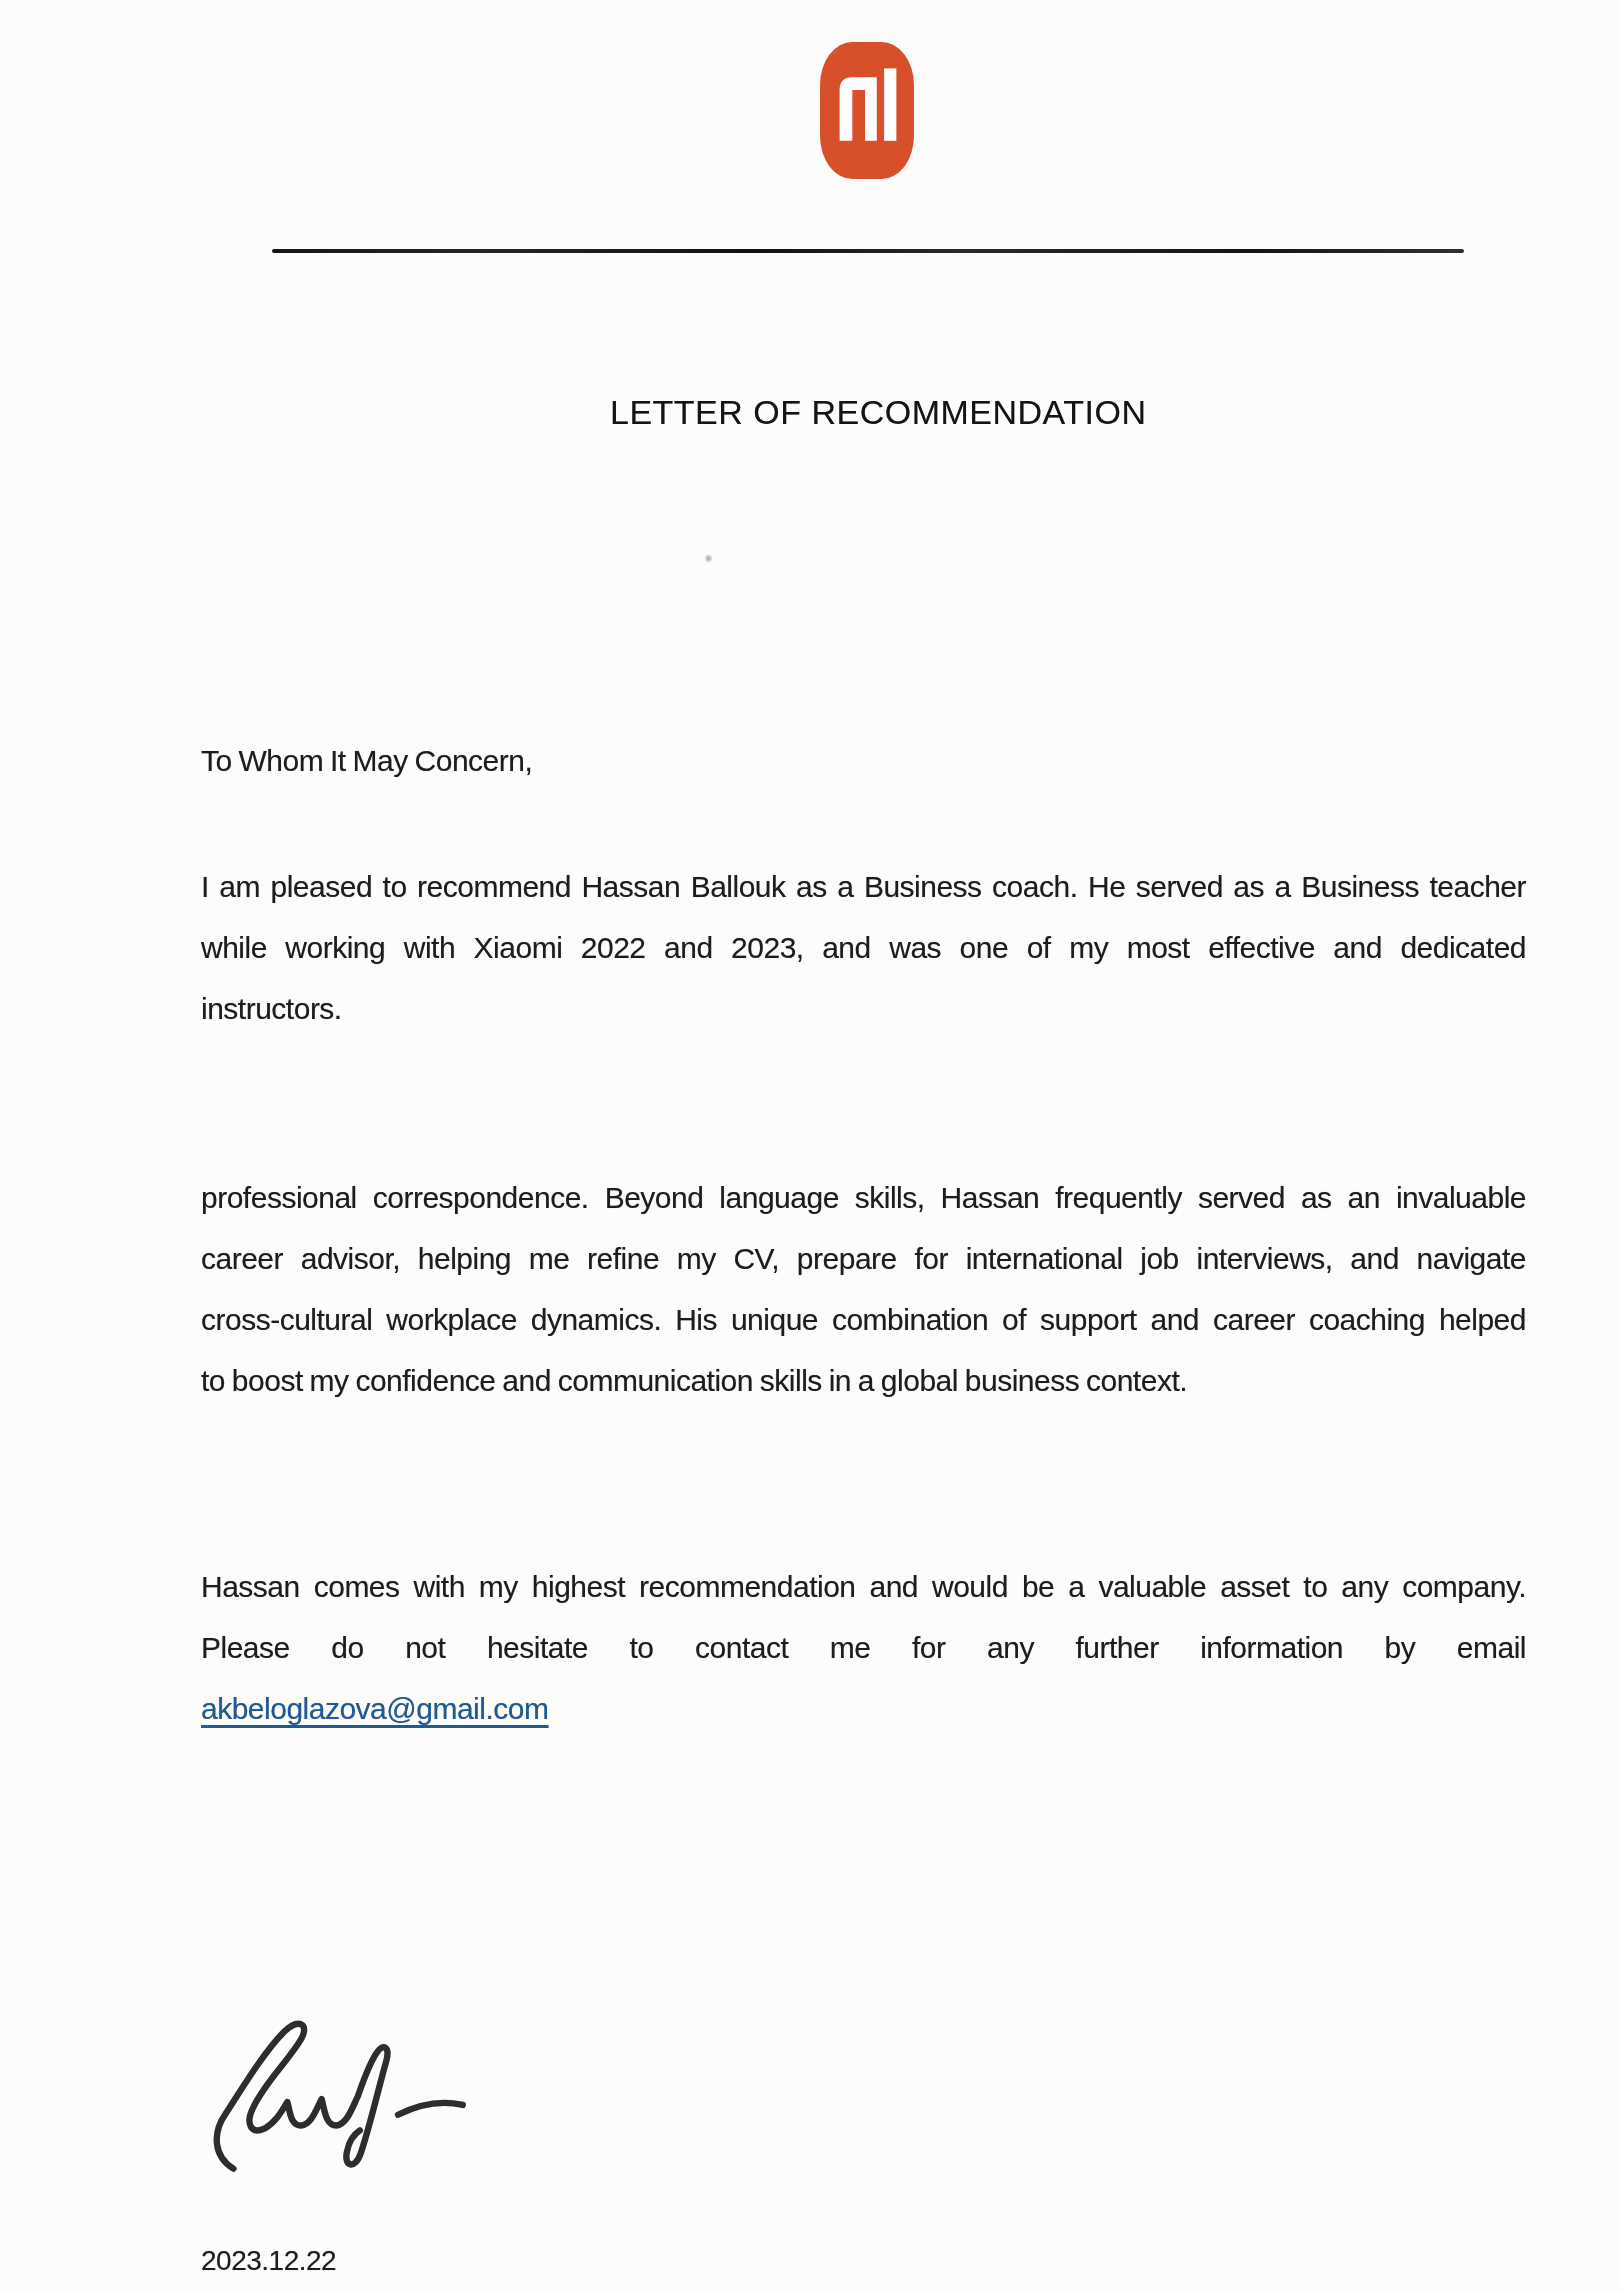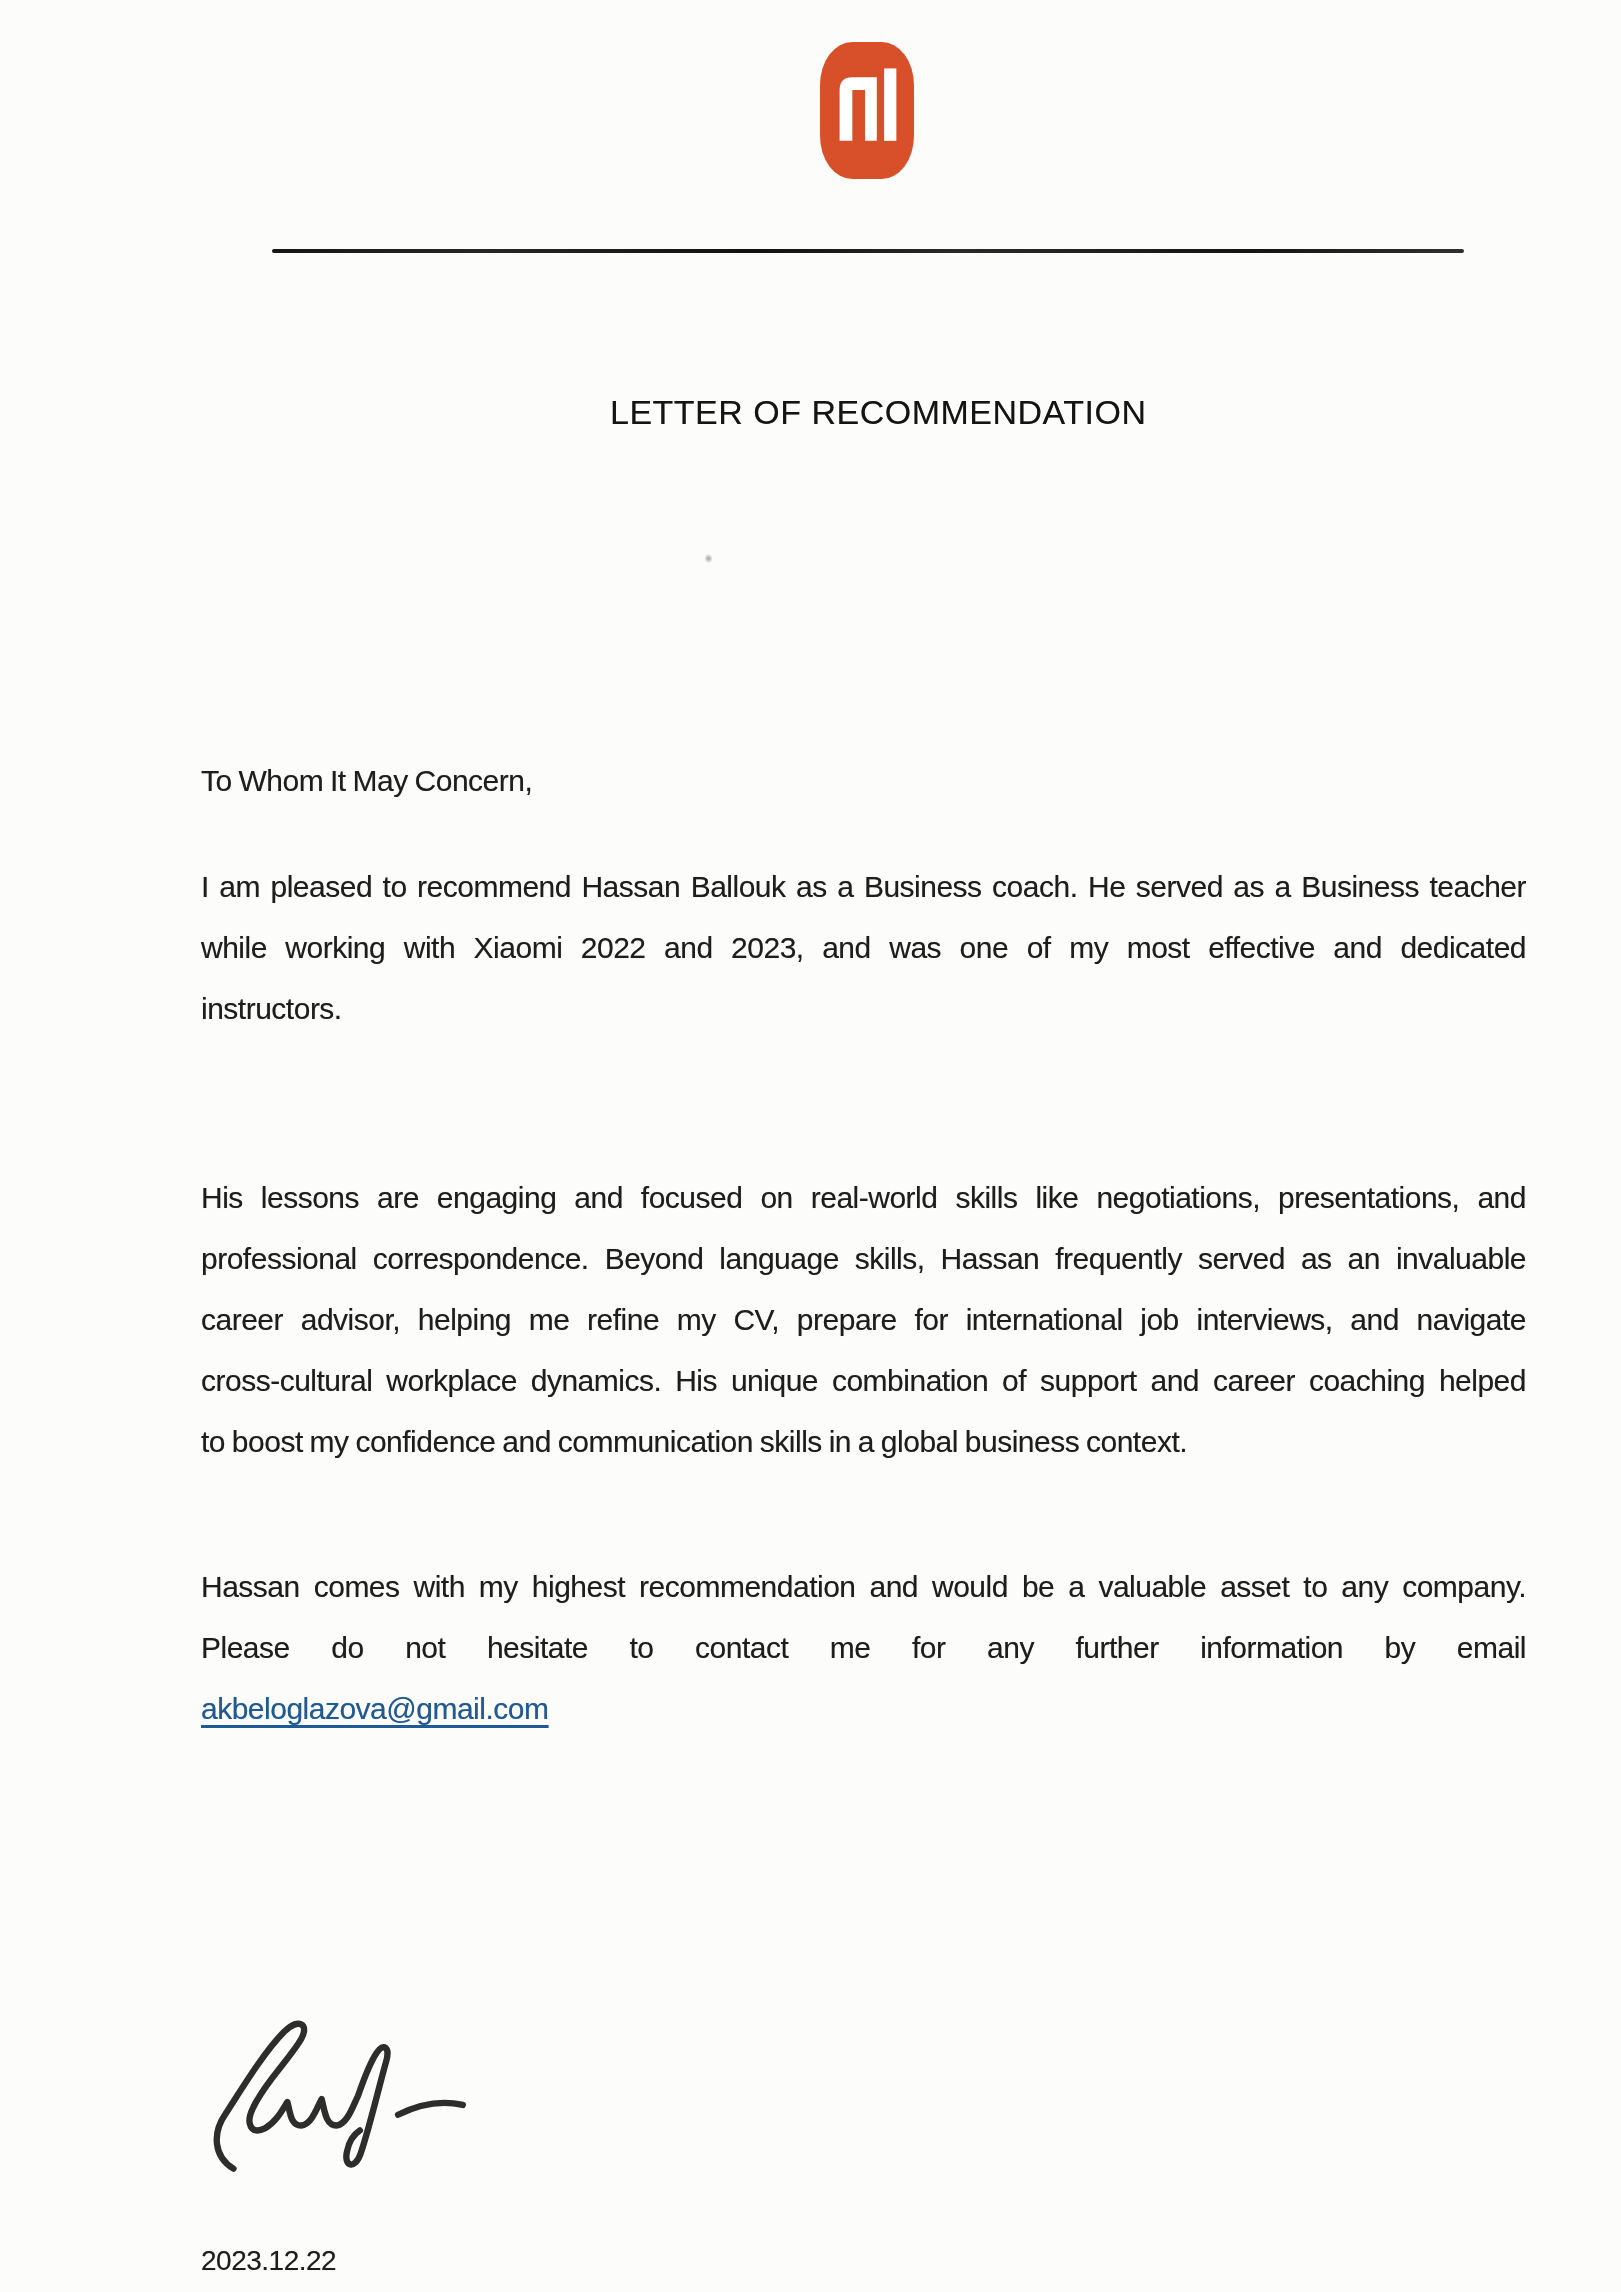--- a/index.html
+++ b/index.html
@@ -35,21 +35,21 @@
   
   .textblock{
     position:absolute;left:201px;width:1325px;
     font-size:30px;line-height:61px;
     letter-spacing:-0.5px;word-spacing:-1px;
     text-shadow:0 0 0.7px rgba(20,20,20,.45);
   }
   .para .line{height:61px;text-align:justify;text-align-last:justify;}
   .para .line.last{text-align-last:left;}
   .para.force-just .line.last{text-align-last:justify;}
-  .greeting{top:750px;}
+  .greeting{top:730px;}
   .p1{top:856px;}
   .p2{top:1167px;}
   .p3{top:1556px;}
   .email{
     display:block;height:61px;line-height:61px;
     color:var(--link,#1d5a96);
     text-decoration:underline;
     text-decoration-thickness:2.5px;
     text-underline-offset:5.9px;
     cursor:pointer;
@@ -86,21 +86,20 @@
 
   <div class="textblock greeting">To Whom It May Concern,</div>
 
   <div class="textblock para p1">
       <div class="line">I am pleased to recommend Hassan Ballouk as a Business coach. He served as a Business teacher</div>
       <div class="line">while working with Xiaomi 2022 and 2023, and was one of my most effective and dedicated</div>
       <div class="line last">instructors.</div>
     </div>
 
   <div class="textblock para p2">
-      <div class="line">His lessons are engaging and focused on real-world skills like negotiations, presentations, and</div>
       <div class="line">professional correspondence. Beyond language skills, Hassan frequently served as an invaluable</div>
       <div class="line">career advisor, helping me refine my CV, prepare for international job interviews, and navigate</div>
       <div class="line">cross-cultural workplace dynamics. His unique combination of support and career coaching helped</div>
       <div class="line last">to boost my confidence and communication skills in a global business context.</div>
     </div>
 
   <div class="textblock para force-just p3">
     <div>
         <div class="line">Hassan comes with my highest recommendation and would be a valuable asset to any company.</div>
         <div class="line last">Please do not hesitate to contact me for any further information by email</div>

